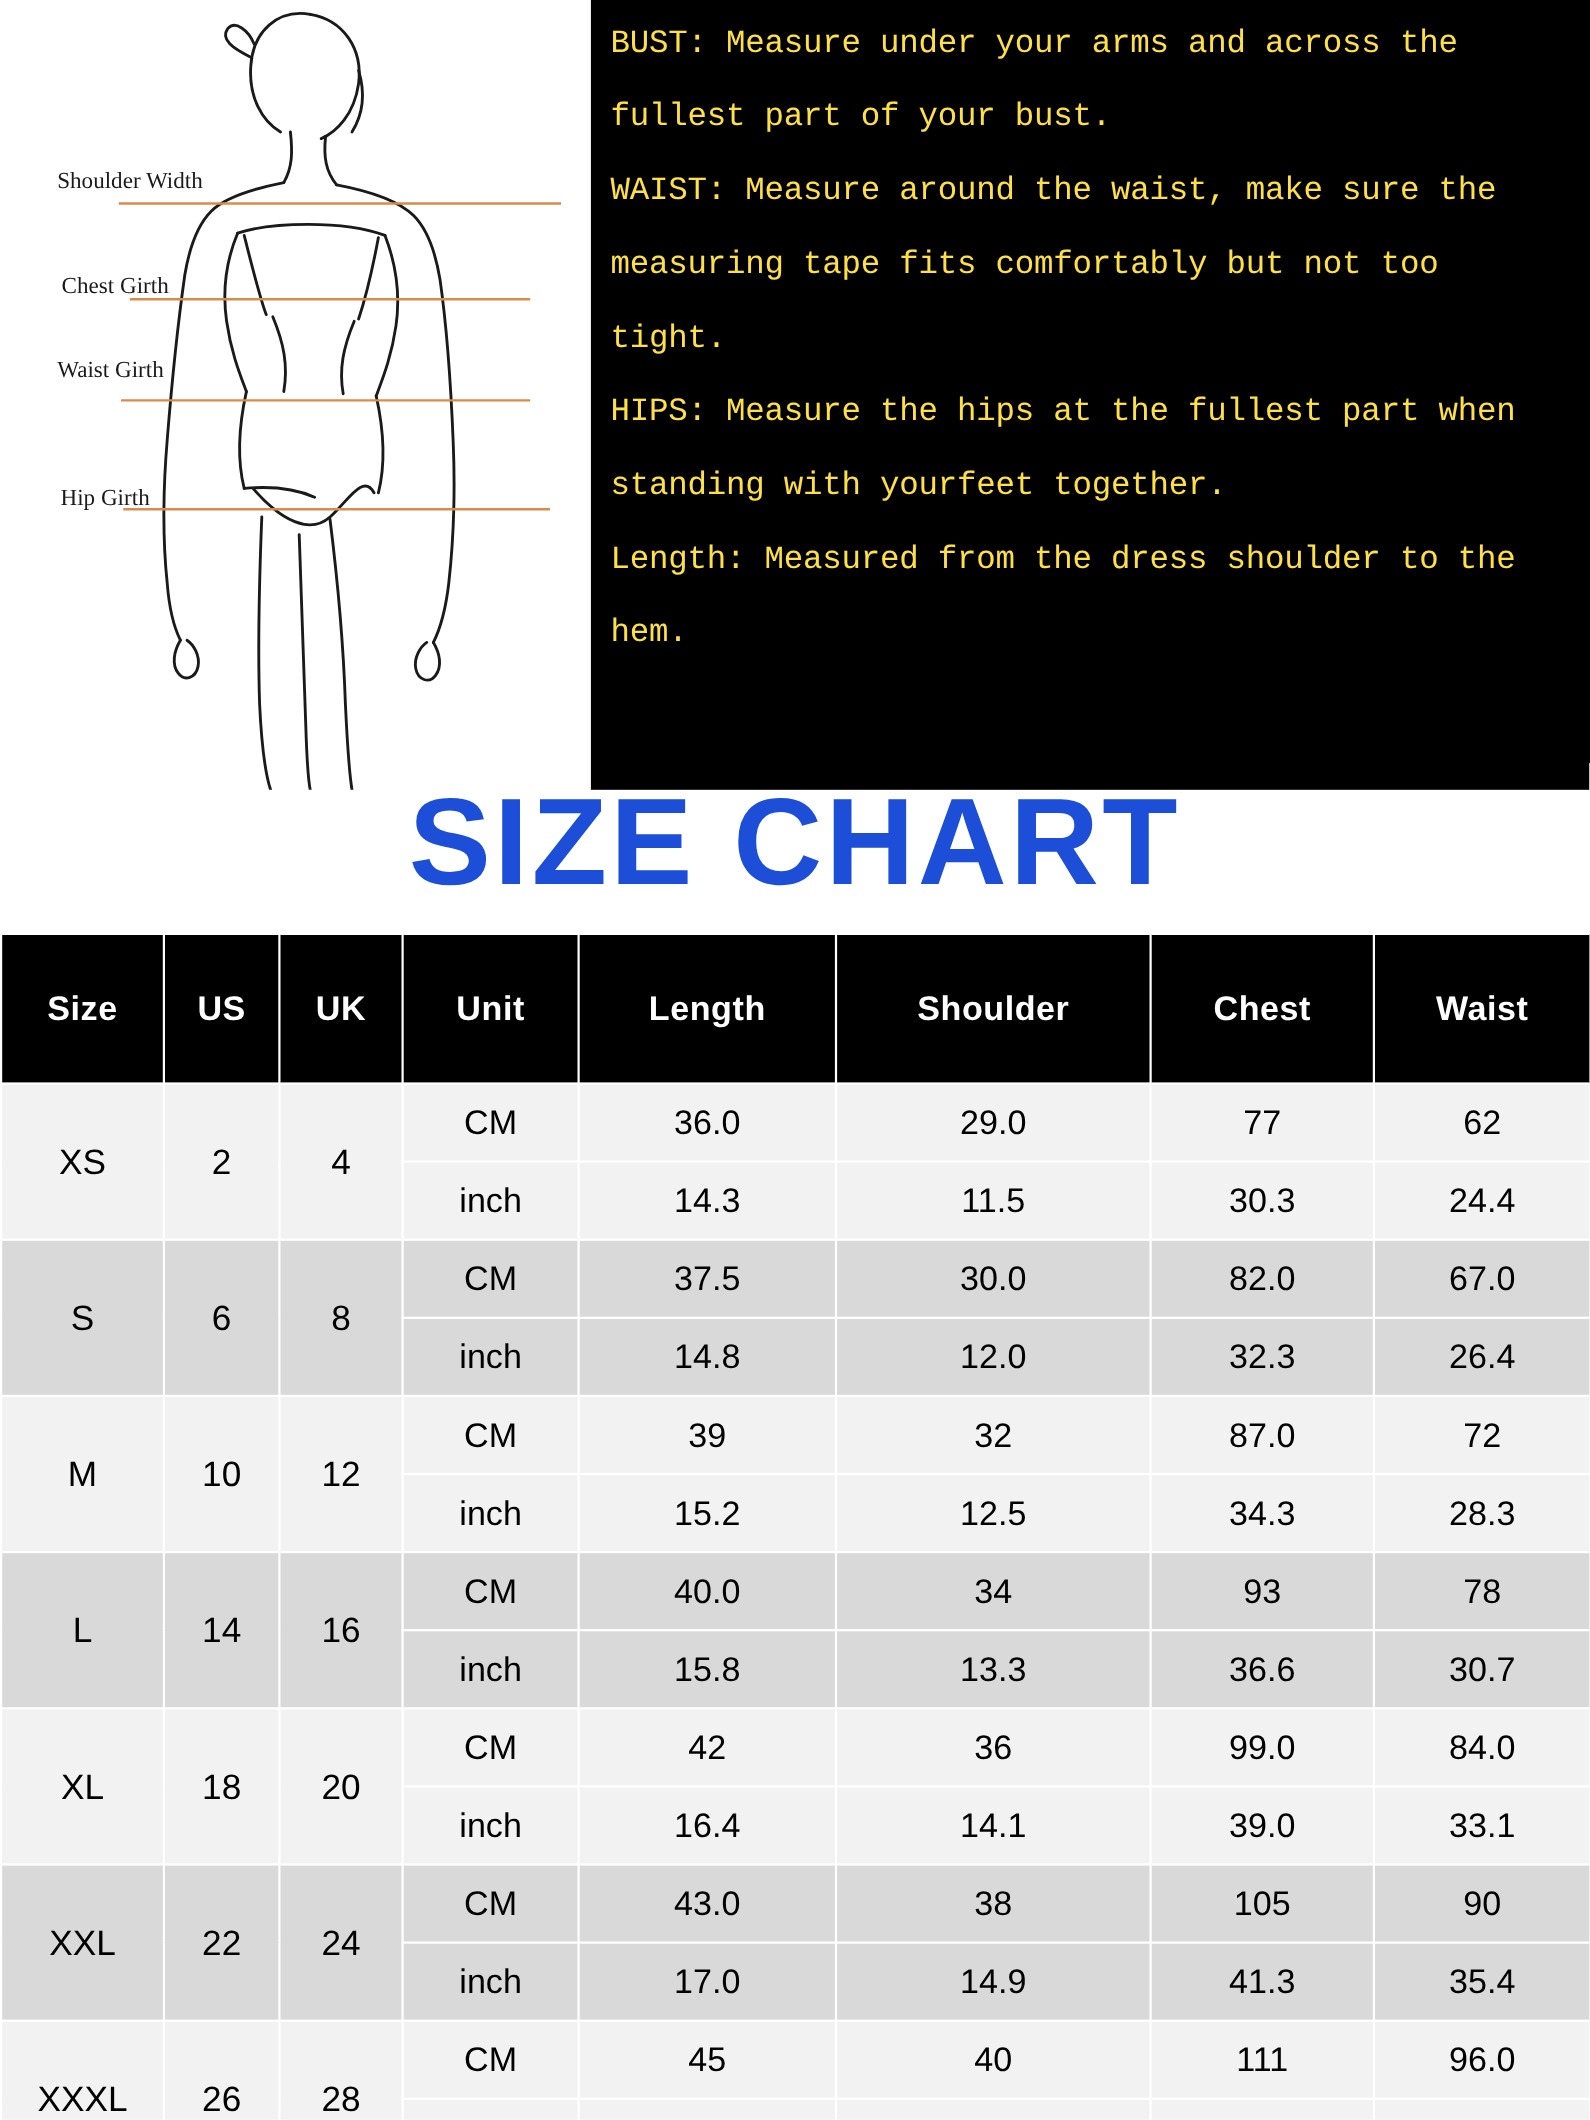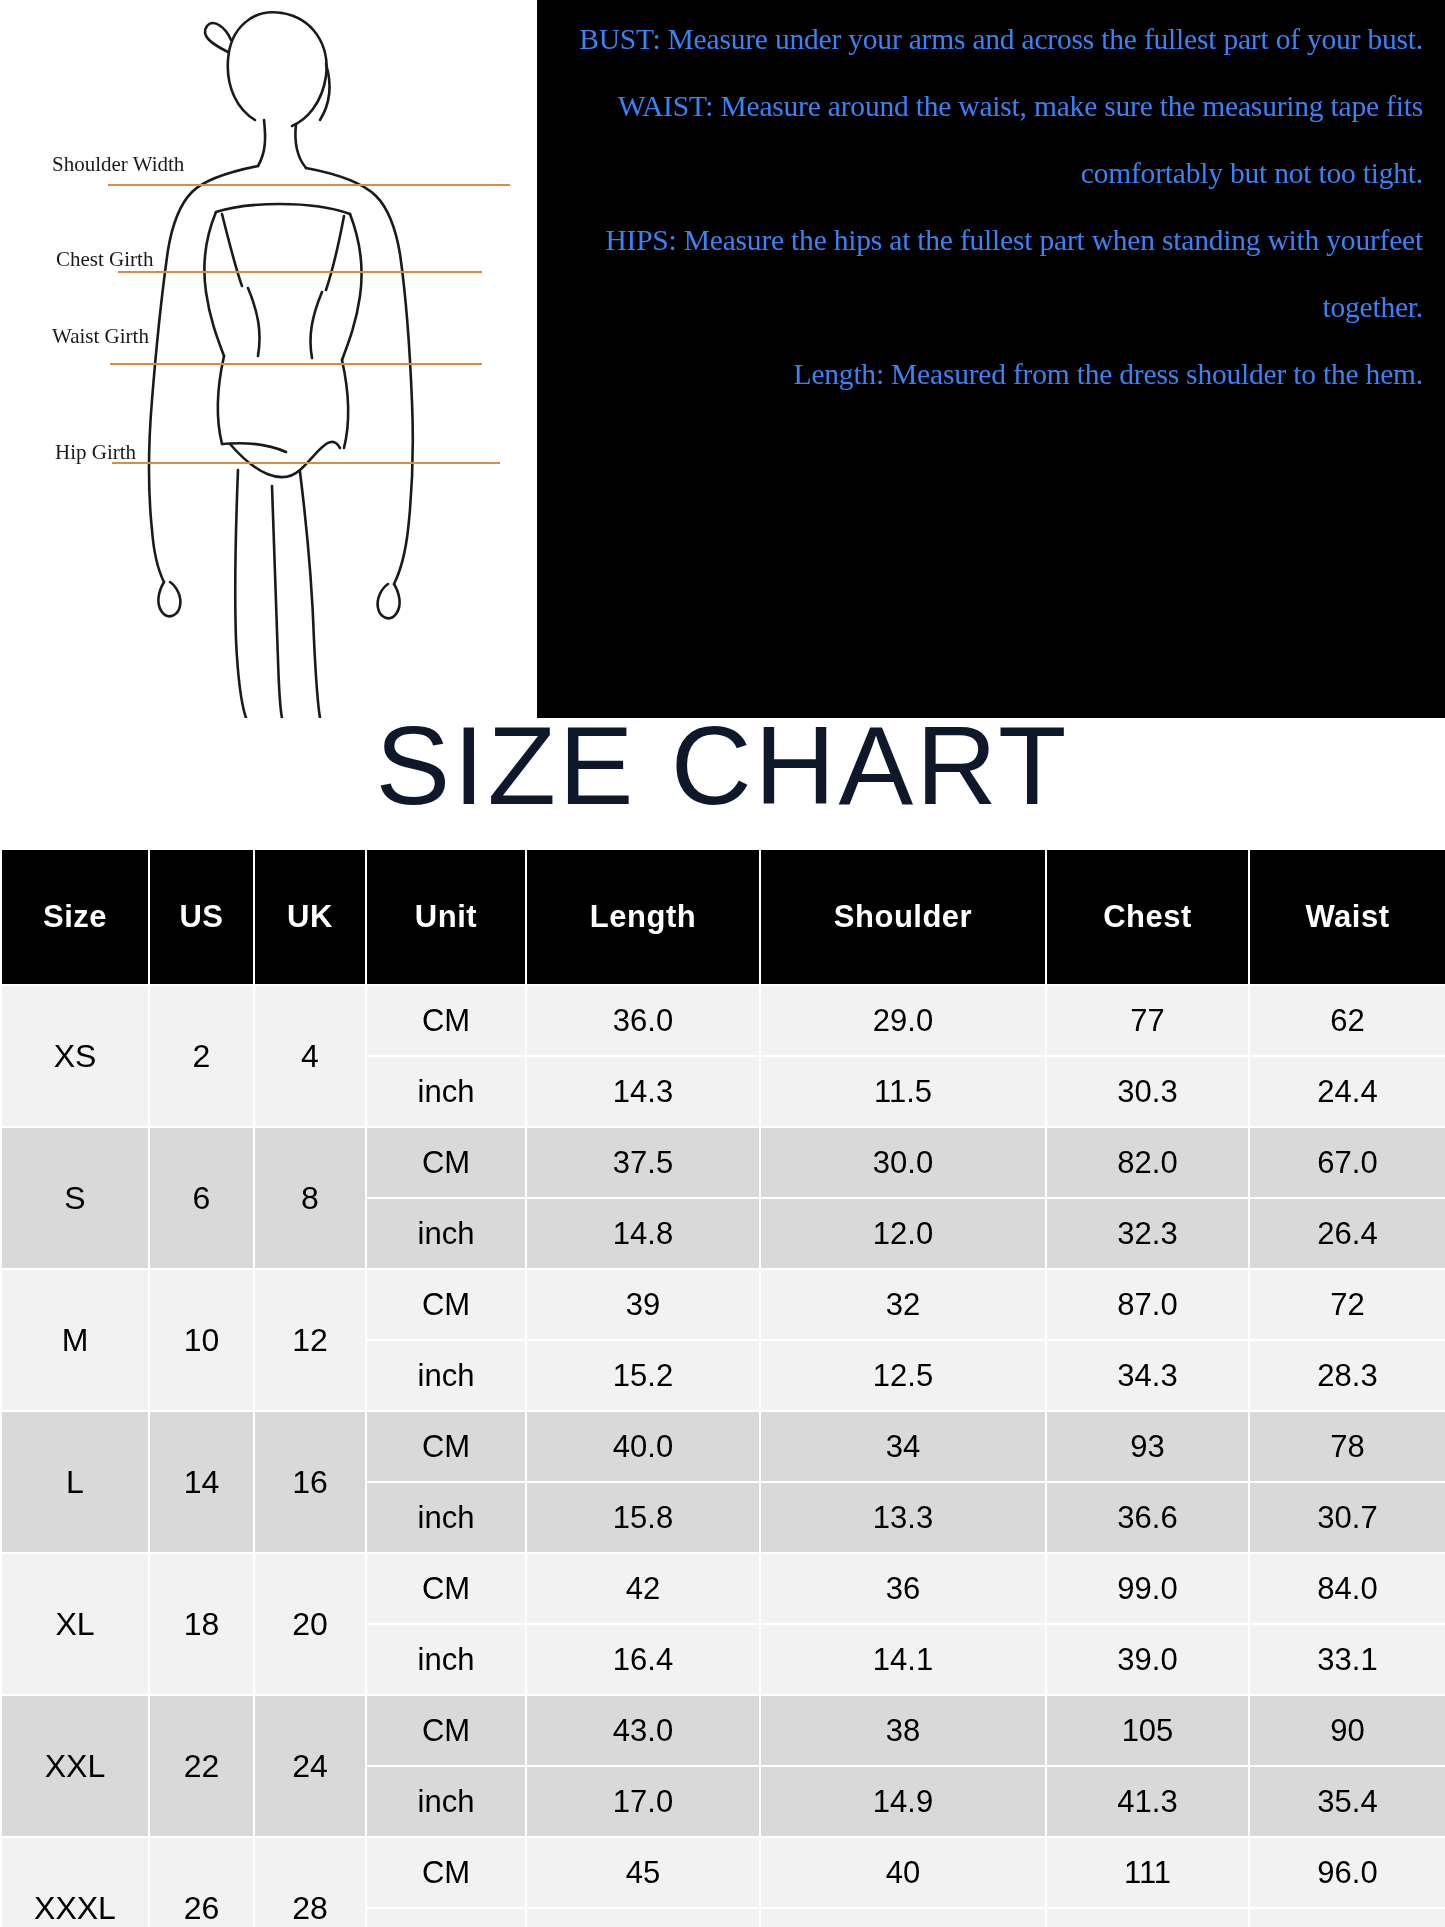--- a/index.html
+++ b/index.html
@@ -50,44 +50,43 @@
 
   .info-panel {
     flex: 1 1 auto;
     background: #000000;
     color: #ffffff;
     padding: 6px 22px 10px 18px;
     box-sizing: border-box;
     height: 718px;
   }
   .info-line {
-    font-family: Liberation Serif, serif;
+    font-family: Liberation Mono, monospace;
     font-size: 29.5px;
     line-height: 67px;
     letter-spacing: -0.2px;
-    color: #3b82f6;
+    color: #fde047;
     white-space: normal;
-    text-align: right;
   }
 
   
   .title-wrap {
     position: absolute;
     left: 0;
     top: 710px;
     width: 1445px;
     text-align: center;
   }
   .size-chart-title {
     font-family: "Liberation Sans", sans-serif;
     font-size: 112px;
-    font-weight: 400;
+    font-weight: 700;
     letter-spacing: 3px;
     line-height: 112px;
-    color: #0f172a;
+    color: #1d4ed8;
     display: inline-block;
   }
 
   
   .table-wrap {
     position: absolute;
     left: 0;
     top: 848px;
     width: 1445px;
   }

